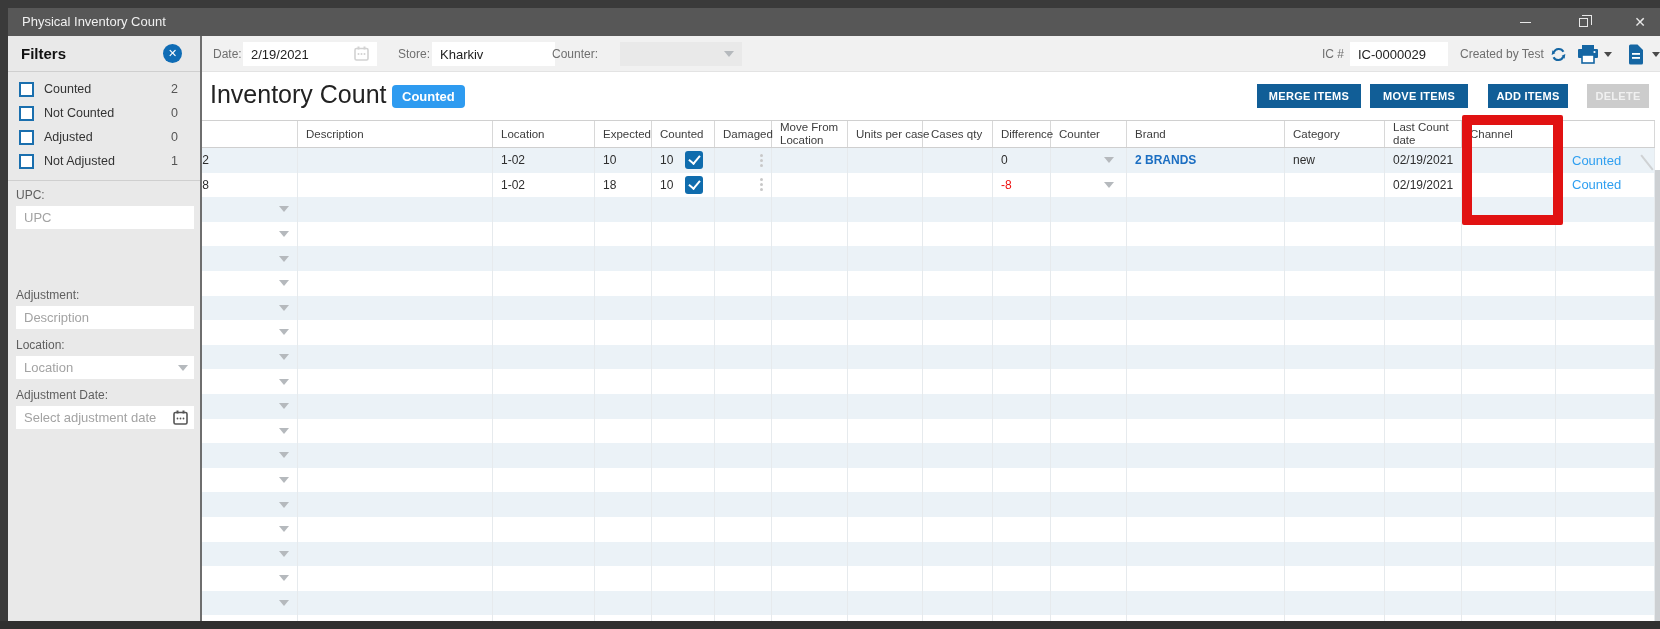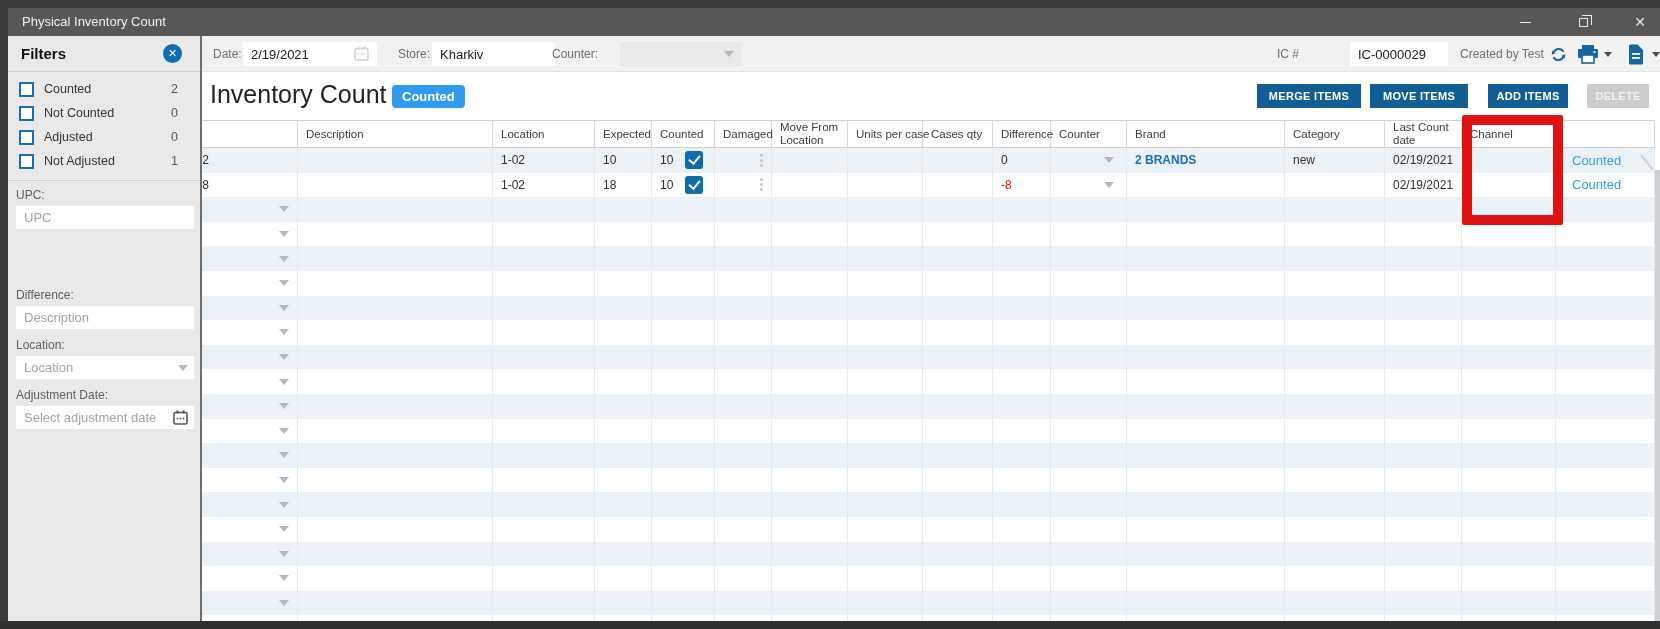--- a/index.html
+++ b/index.html
@@ -109,21 +109,21 @@
         <circle cx="7.5" cy="8" r="1" fill="#d2d2d2"></circle>
         <circle cx="10.5" cy="8" r="1" fill="#d2d2d2"></circle>
       </svg>
     <span class="tb-label" style="left:390px">Store:</span>
     <input class="tb-input" style="left: 424px; width: 123px;" value="Kharkiv">
     <span class="tb-label" style="left:544px">Counter:</span>
     <div class="tb-dd" style="left:612px;width:122px">
         <div class="caret caret-abs" style="right:8px;top:9px"></div>
       </div>
 
-    <span class="tb-label" style="left:1269px">IC #</span>
+    <span class="tb-label" style="left:1314px">IC #</span>
     <input class="tb-input" style="left: 1342px; width: 98px;" value="IC-0000029">
     <span class="tb-label" style="left:1452px">Created by Test</span>
     <div class="tb-icon" style="left:1541px">
       <svg width="19" height="19" viewBox="0 0 20 20">
           <path d="M4.8 12.8 A5.6 5.6 0 0 0 15 12.2" fill="none" stroke="#1566a3" stroke-width="2.2"></path>
           <polygon points="17.2,9.6 13.4,11.2 16.4,14.6" fill="#1566a3"></polygon>
           <path d="M15.2 7.2 A5.6 5.6 0 0 0 5 7.8" fill="none" stroke="#1566a3" stroke-width="2.2"></path>
           <polygon points="2.8,10.4 6.6,8.8 3.6,5.4" fill="#1566a3"></polygon>
         </svg>
     </div>
@@ -631,21 +631,21 @@
       <span class="sb-count">1</span>
     </div>
 
     <div class="sb-divider" style="top:144px"></div>
 
     <div class="sb-field" style="top:152px">
       <span class="sb-field-label">UPC:</span>
       <div class="sb-input-wrap"><input class="sb-input" placeholder="UPC" style=""></div>
     </div>
     <div class="sb-field" style="top:252px">
-      <span class="sb-field-label">Difference:</span>
+      <span class="sb-field-label">Adjustment:</span>
       <div class="sb-input-wrap"><input class="sb-input" placeholder="Description" style=""></div>
     </div>
     <div class="sb-field" style="top:302px">
       <span class="sb-field-label">Location:</span>
       <div class="sb-input-wrap">
         <input class="sb-input" placeholder="Location" style="">
         <div class="caret sb-input-icon" style="top:9px"></div>
       </div>
     </div>
     <div class="sb-field" style="top:352px">

